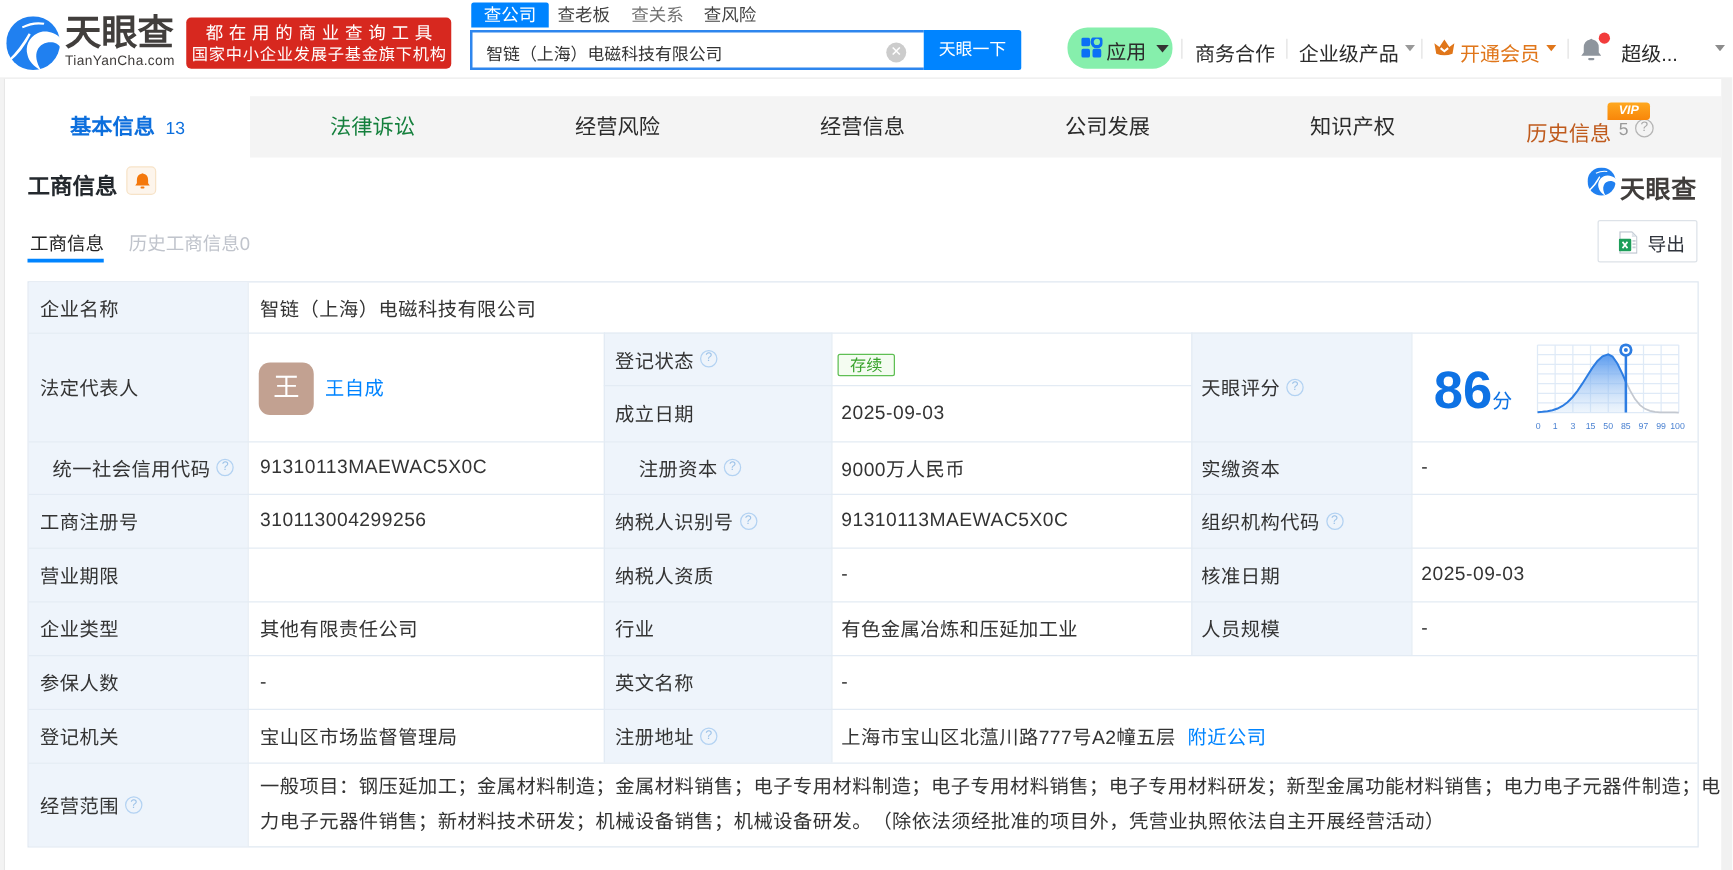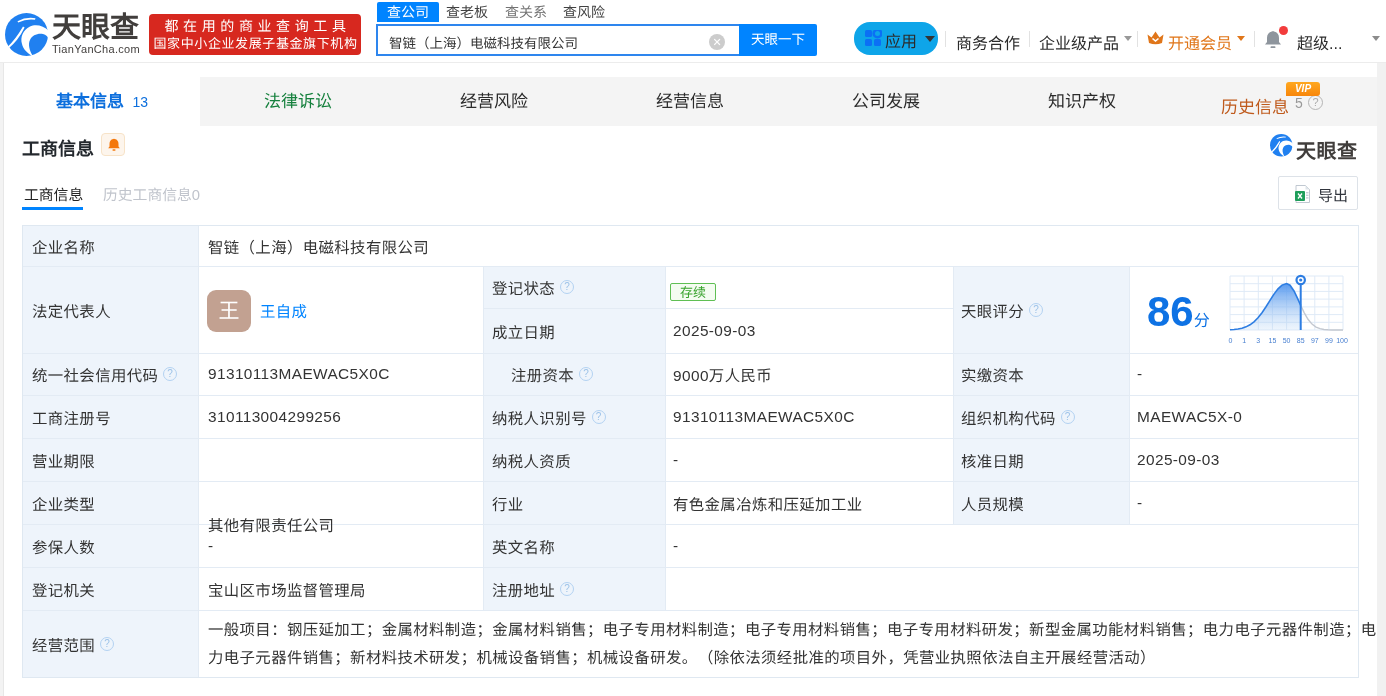--- a/index.html
+++ b/index.html
@@ -46,21 +46,21 @@
 <div class="abs" style="left:446px;top:2px;height:20px;color:#424242;font-size:14px;line-height:20px;">查老板</div>
 <div class="abs" style="left:505px;top:2px;height:20px;color:#737373;font-size:14px;line-height:20px;">查关系</div>
 <div class="abs" style="left:563px;top:2px;height:20px;color:#424242;font-size:14px;line-height:20px;">查风险</div>
 
 <div class="abs" style="left:376px;top:24px;width:363px;height:32px;background:#fff;border:2px solid #2e86ee;border-right:none;">
 <div style="position:absolute;left:11px;top:6px;font-size:13.5px;color:#333;">智链（上海）电磁科技有限公司</div>
 <div style="position:absolute;right:14px;top:8px;width:16px;height:16px;border-radius:50%;background:#ccc;color:#fff;font-size:11px;line-height:16px;text-align:center;">✕</div>
 </div>
 <div class="abs" style="left:739px;top:24px;width:78px;height:32px;background:#0084ff;border-radius:0 2px 2px 0;color:#fff;font-size:13.5px;text-align:center;line-height:32px;">天眼一下</div>
 
-<div class="abs" style="left:854px;top:22px;width:84px;height:33px;background:#0ea5e9;border-radius:16px;">
+<div class="abs" style="left:854px;top:22px;width:84px;height:33px;background:#86efac;border-radius:16px;">
 <svg class="abs" style="left:11px;top:8px;" width="17" height="17" viewBox="0 0 17 17">
 <rect x="0" y="0" width="7" height="7" rx="1.5" fill="#0b70f5"></rect>
 <circle cx="12.5" cy="3.5" r="3.8" fill="none" stroke="#0b70f5" stroke-width="2.6"></circle>
 <rect x="0" y="9" width="7" height="7" rx="1.5" fill="#0b70f5"></rect>
 <rect x="9" y="9" width="7" height="7" rx="1.5" fill="#0b70f5"></rect>
 </svg>
 <span class="abs" style="left:31px;top:6px;font-size:16px;color:#2b2b2b;">应用</span>
 <span class="caret abs" style="left:71px;top:14px;border-top-color:#333;"></span>
 </div>
 <div class="sep" style="left:945px;"></div>
@@ -171,21 +171,21 @@
 <div class="abs" style="left:0;top:127px;width:1335px;height:1px;background:#e3ebf4;"></div>
 <div class="abs" style="left:0;top:169px;width:1335px;height:1px;background:#e3ebf4;"></div>
 <div class="abs" style="left:0;top:212px;width:1335px;height:1px;background:#e3ebf4;"></div>
 <div class="abs" style="left:0;top:255px;width:1335px;height:1px;background:#e3ebf4;"></div>
 <div class="abs" style="left:0;top:298px;width:1335px;height:1px;background:#e3ebf4;"></div>
 <div class="abs" style="left:0;top:341px;width:1335px;height:1px;background:#e3ebf4;"></div>
 <div class="abs" style="left:0;top:384px;width:1335px;height:1px;background:#e3ebf4;"></div>
 
 <div class="abs cellt" style="left:9px;top:0;height:40px;">企业名称</div>
 <div class="abs cellt" style="left:9px;top:40px;height:87px;">法定代表人</div>
-<div class="abs cellt" style="left:9px;top:127px;height:42px;">统一社会信用代码<span class="q">?</span></div>
+<div class="abs cellt" style="left:19px;top:127px;height:42px;">统一社会信用代码<span class="q">?</span></div>
 <div class="abs cellt" style="left:9px;top:169px;height:43px;">工商注册号</div>
 <div class="abs cellt" style="left:9px;top:212px;height:43px;">营业期限</div>
 <div class="abs cellt" style="left:9px;top:255px;height:43px;">企业类型</div>
 <div class="abs cellt" style="left:9px;top:298px;height:43px;">参保人数</div>
 <div class="abs cellt" style="left:9px;top:341px;height:43px;">登记机关</div>
 <div class="abs cellt" style="left:9px;top:384px;height:67px;">经营范围<span class="q">?</span></div>
 
 <div class="abs cellt" style="left:469px;top:40px;height:42px;">登记状态<span class="q">?</span></div>
 <div class="abs cellt" style="left:469px;top:82px;height:45px;">成立日期</div>
 <div class="abs cellt" style="left:469px;top:127px;height:42px;margin-left:19px;">注册资本<span class="q">?</span></div>
@@ -237,28 +237,28 @@
         <text x="114" y="70">100</text>
 </g>
 </svg>
 
 <div class="abs cellt" style="left:185px;top:127px;height:42px;">91310113MAEWAC5X0C</div>
 <div class="abs cellt" style="left:650px;top:127px;height:42px;">9000万人民币</div>
 <div class="abs cellt" style="left:1114px;top:127px;height:42px;">-</div>
 
 <div class="abs cellt" style="left:185px;top:169px;height:43px;">310113004299256</div>
 <div class="abs cellt" style="left:650px;top:169px;height:43px;">91310113MAEWAC5X0C</div>
-<div class="abs cellt" style="left:1114px;top:169px;height:43px;">MAEWAC5X-0</div>
 
 <div class="abs cellt" style="left:650px;top:212px;height:43px;">-</div>
 <div class="abs cellt" style="left:1114px;top:212px;height:43px;">2025-09-03</div>
 
-<div class="abs cellt" style="left:185px;top:255px;height:43px;margin-top:21px;">其他有限责任公司</div>
+<div class="abs cellt" style="left:185px;top:255px;height:43px;">其他有限责任公司</div>
 <div class="abs cellt" style="left:650px;top:255px;height:43px;">有色金属冶炼和压延加工业</div>
 <div class="abs cellt" style="left:1114px;top:255px;height:43px;">-</div>
 
 <div class="abs cellt" style="left:185px;top:298px;height:43px;">-</div>
 <div class="abs cellt" style="left:650px;top:298px;height:43px;">-</div>
 
 <div class="abs cellt" style="left:185px;top:341px;height:43px;">宝山区市场监督管理局</div>
+<div class="abs cellt" style="left:650px;top:341px;height:43px;">上海市宝山区北蕰川路777号A2幢五层&nbsp;&nbsp;<span class="blue">附近公司</span></div>
 
 <div class="abs" style="left:185px;top:390px;width:1150px;font-size:15.4px;letter-spacing:0.4px;color:#333;line-height:28px;white-space:nowrap;">一般项目：钢压延加工；金属材料制造；金属材料销售；电子专用材料制造；电子专用材料销售；电子专用材料研发；新型金属功能材料销售；电力电子元器件制造；电<br>力电子元器件销售；新材料技术研发；机械设备销售；机械设备研发。　（除依法须经批准的项目外，凭营业执照依法自主开展经营活动）</div>
 </div>
 
 </body></html>

